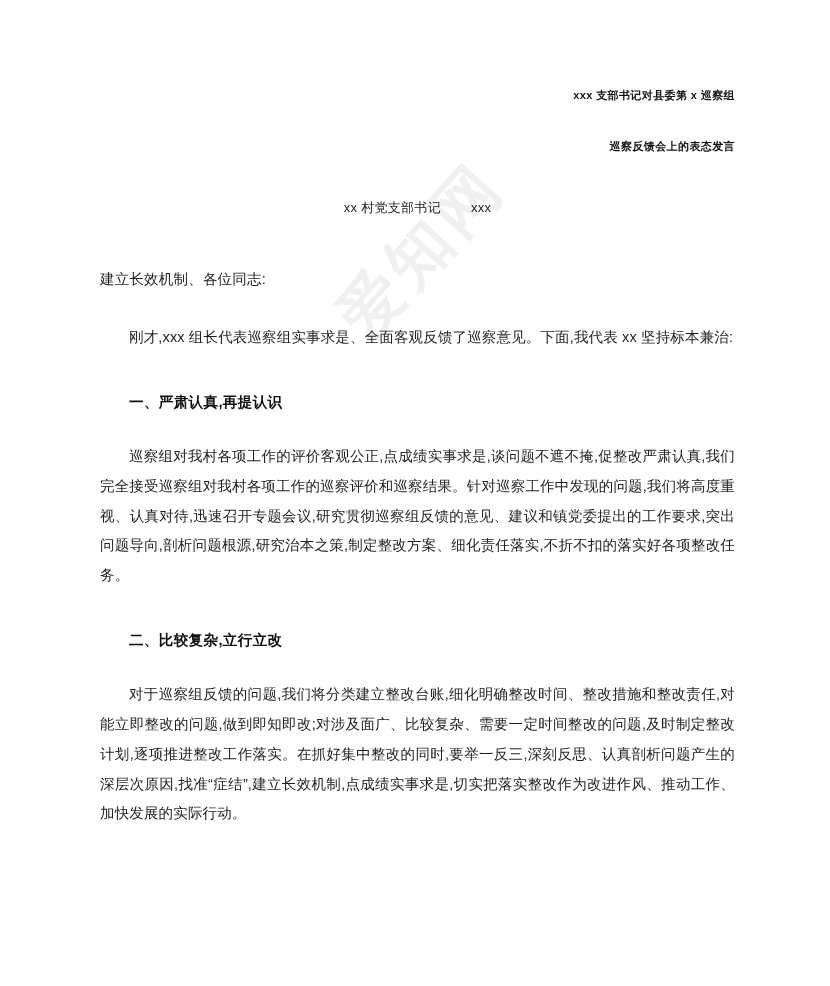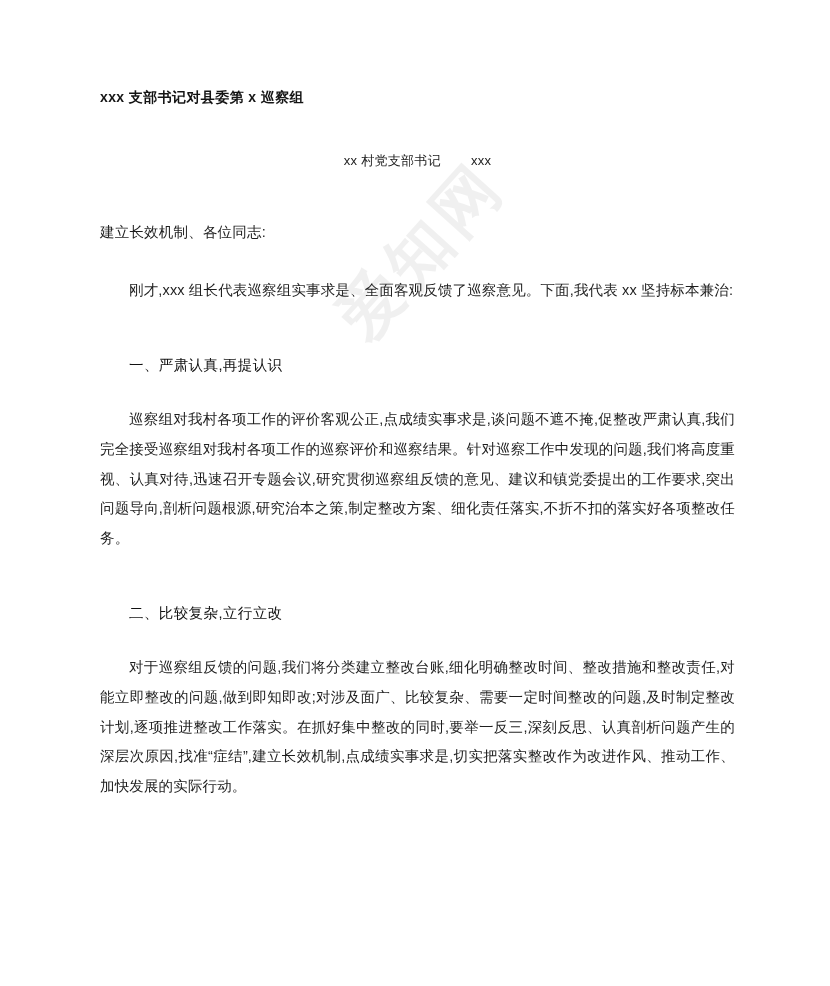--- a/index.html
+++ b/index.html
@@ -49,22 +49,22 @@
   
   .doc {
     position: relative;
     z-index: 1;
     padding: 0 95px 0 100px;
     box-sizing: border-box;
     width: 830px;
   }
 
   .title-line {
-    text-align: left;
-    font-size: 14px;
+    text-align: right;
+    font-size: 11px;
     font-weight: 700;
     color: #141414;
     letter-spacing: 0.4px;
     line-height: 1.4;
   }
 
   .title-1 { margin-top: 88px; }
   .title-2 { margin-top: 36px; }
 
   .byline {
@@ -94,23 +94,23 @@
     font-size: 14.5px;
     color: #1e1e1e;
     line-height: 2.05;
     text-align: justify;
     text-justify: inter-ideograph;
     text-indent: 2em;
     letter-spacing: 0.15px;
   }
 
   .heading {
-    margin-top: 46px;
+    margin-top: 36px;
     font-size: 14.5px;
-    font-weight: 400;
+    font-weight: 700;
     color: #111111;
     text-indent: 2em;
     letter-spacing: 0.4px;
     line-height: 1.9;
   }
 
   .heading + .para {
     margin-top: 26px;
   }
 </style>
@@ -120,20 +120,21 @@
 <div class="page">
 
   <div class="watermark-layer">
     <div class="watermark">爱知网</div>
   </div>
 
   <div class="doc">
 
     <div class="title-line title-1">xxx 支部书记对县委第 x 巡察组</div>
 
+    <div class="title-line title-2">巡察反馈会上的表态发言</div>
 
     <div class="byline">
       <span>xx 村党支部书记</span><span class="gap"></span><span>xxx</span>
     </div>
 
     <div class="salutation">建立长效机制、各位同志:</div>
 
     <div class="para">刚才,xxx 组长代表巡察组实事求是、全面客观反馈了巡察意见。下面,我代表 xx 坚持标本兼治:</div>
 
     <div class="heading">一、严肃认真,再提认识</div>

